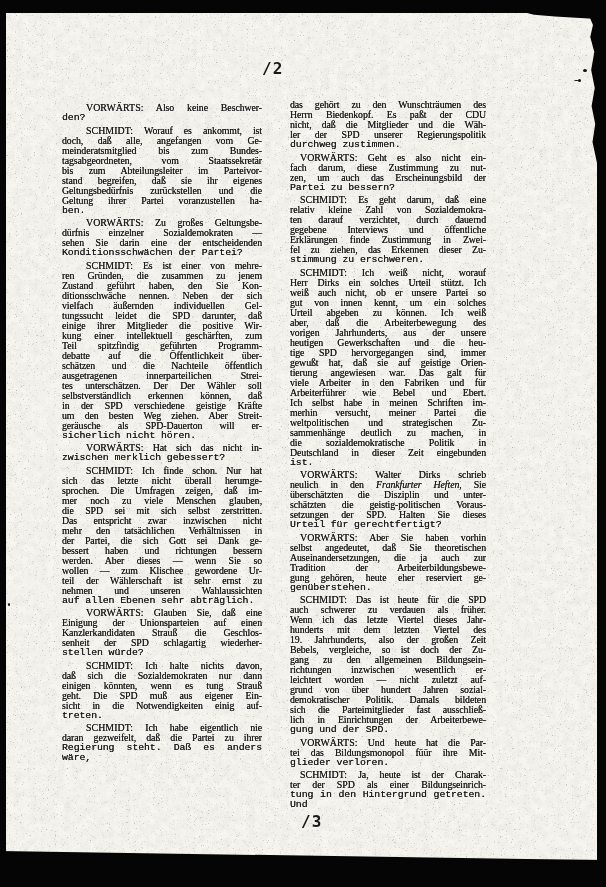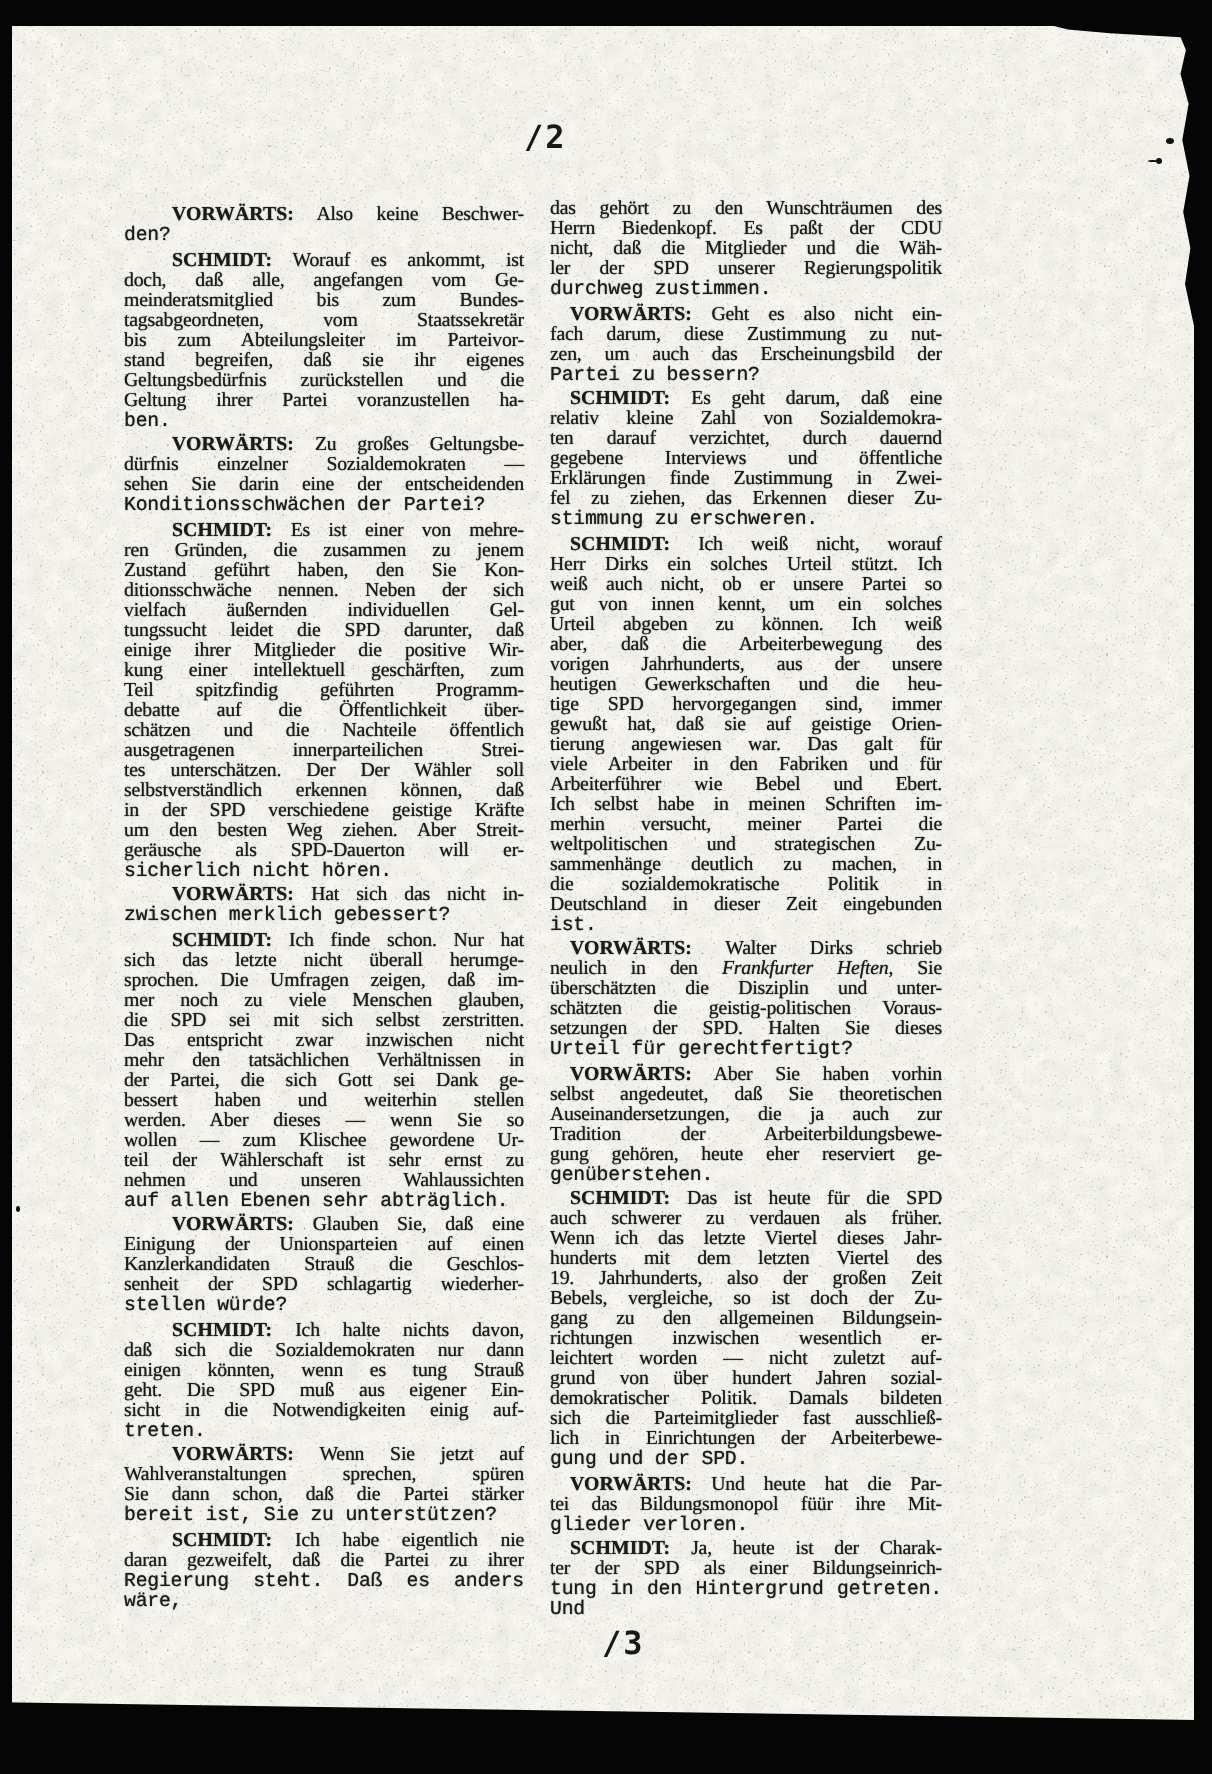--- a/index.html
+++ b/index.html
@@ -33,27 +33,27 @@
   .pn-bottom { left: 295px; top: 799px; }
   .col {
     position: absolute;
     font-size: 9.9px;
     line-height: 10px;
     color: #1b1b1b;
     text-shadow: 0 0 0.55px rgba(25,25,25,0.9);
     letter-spacing: -0.1px;
   }
   .col-left { left: 56px; top: 90px; width: 200px; }
-  .col-right { left: 269px; top: 87px; width: 196px; }
+  .col-right { left: 284px; top: 87px; width: 196px; }
   .para { margin: 0 0 2.5px 0; }
   .line { text-align: justify; text-align-last: justify; }
   .line.last { text-align-last: left; font-family: Liberation Mono, monospace; }
   .col-left .line.ind { text-indent: 24px; }
   .col-right .line.ind { text-indent: 10px; }
-  .line b { font-weight: bold; letter-spacing: 0.05px; }
+  .line b { font-weight: normal; letter-spacing: 0.05px; }
   .line i { font-style: italic; }
   .edge-jag {
     position: absolute; right: 0; top: 0;
     width: 9px; height: 150px;
     background: #050505;
     clip-path: polygon(100% 0, 0 0, 55% 8%, 25% 16%, 70% 26%, 35% 38%, 75% 50%, 40% 62%, 80% 74%, 50% 86%, 100% 100%);
   }
   .top-bump {
     position: absolute; right: 0; top: 0;
     width: 70px; height: 6px;
@@ -152,47 +152,41 @@
       </div>
       <div class="para">
         <div class="line ind"><b>SCHMIDT:</b> Ich finde schon. Nur hat</div>
         <div class="line">sich das letzte nicht überall herumge-</div>
         <div class="line">sprochen. Die Umfragen zeigen, daß im-</div>
         <div class="line">mer noch zu viele Menschen glauben,</div>
         <div class="line">die SPD sei mit sich selbst zerstritten.</div>
         <div class="line">Das entspricht zwar inzwischen nicht</div>
         <div class="line">mehr den tatsächlichen Verhältnissen in</div>
         <div class="line">der Partei, die sich Gott sei Dank ge-</div>
-        <div class="line">bessert haben und weiterhin stellen</div>
+        <div class="line">bessert haben und richtungen bessern</div>
         <div class="line">werden. Aber dieses — wenn Sie so</div>
         <div class="line">wollen — zum Klischee gewordene Ur-</div>
         <div class="line">teil der Wählerschaft ist sehr ernst zu</div>
         <div class="line">nehmen und unseren Wahlaussichten</div>
         <div class="line last">auf allen Ebenen sehr abträglich.</div>
       </div>
       <div class="para">
         <div class="line ind"><b>VORWÄRTS:</b> Glauben Sie, daß eine</div>
         <div class="line">Einigung der Unionsparteien auf einen</div>
         <div class="line">Kanzlerkandidaten Strauß die Geschlos-</div>
         <div class="line">senheit der SPD schlagartig wiederher-</div>
         <div class="line last">stellen würde?</div>
       </div>
       <div class="para">
         <div class="line ind"><b>SCHMIDT:</b> Ich halte nichts davon,</div>
         <div class="line">daß sich die Sozialdemokraten nur dann</div>
         <div class="line">einigen könnten, wenn es tung Strauß</div>
         <div class="line">geht. Die SPD muß aus eigener Ein-</div>
         <div class="line">sicht in die Notwendigkeiten einig auf-</div>
         <div class="line last">treten.</div>
-      </div>
-      <div class="para">
-        <div class="line ind"><b>VORWÄRTS:</b> Wenn Sie jetzt auf</div>
-        <div class="line">Wahlveranstaltungen sprechen, spüren</div>
-        <div class="line">Sie dann schon, daß die Partei stärker</div>
-        <div class="line last">bereit ist, Sie zu unterstützen?</div>
       </div>
       <div class="para">
         <div class="line ind"><b>SCHMIDT:</b> Ich habe eigentlich nie</div>
         <div class="line">daran gezweifelt, daß die Partei zu ihrer</div>
         <div class="line last">Regierung steht. Daß es anders wäre,</div>
       </div>
     </div>
   <div class="col col-right" id="col-right">
       <div class="para">
         <div class="line">das gehört zu den Wunschträumen des</div>

